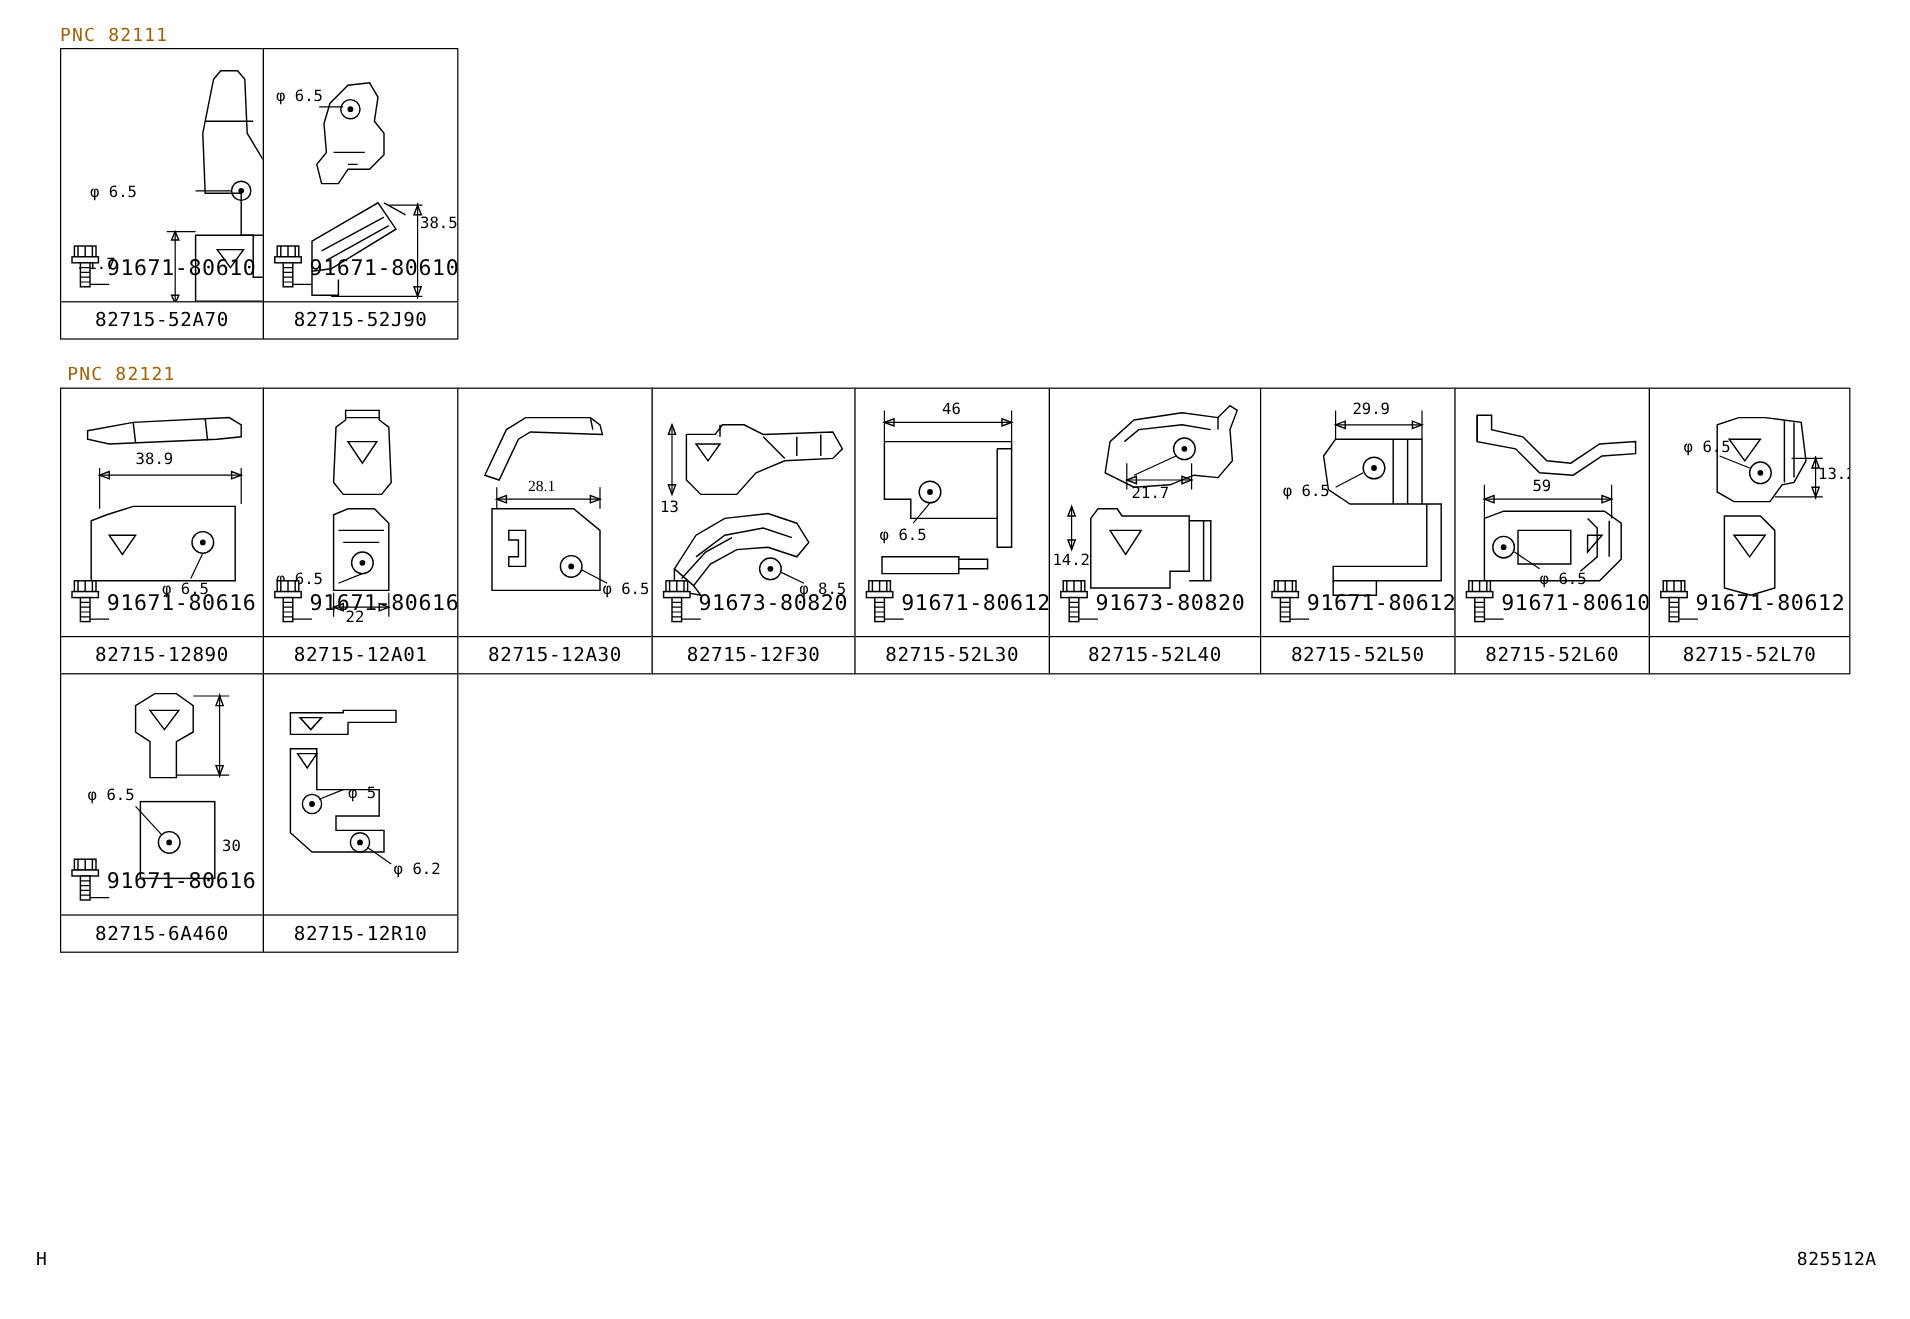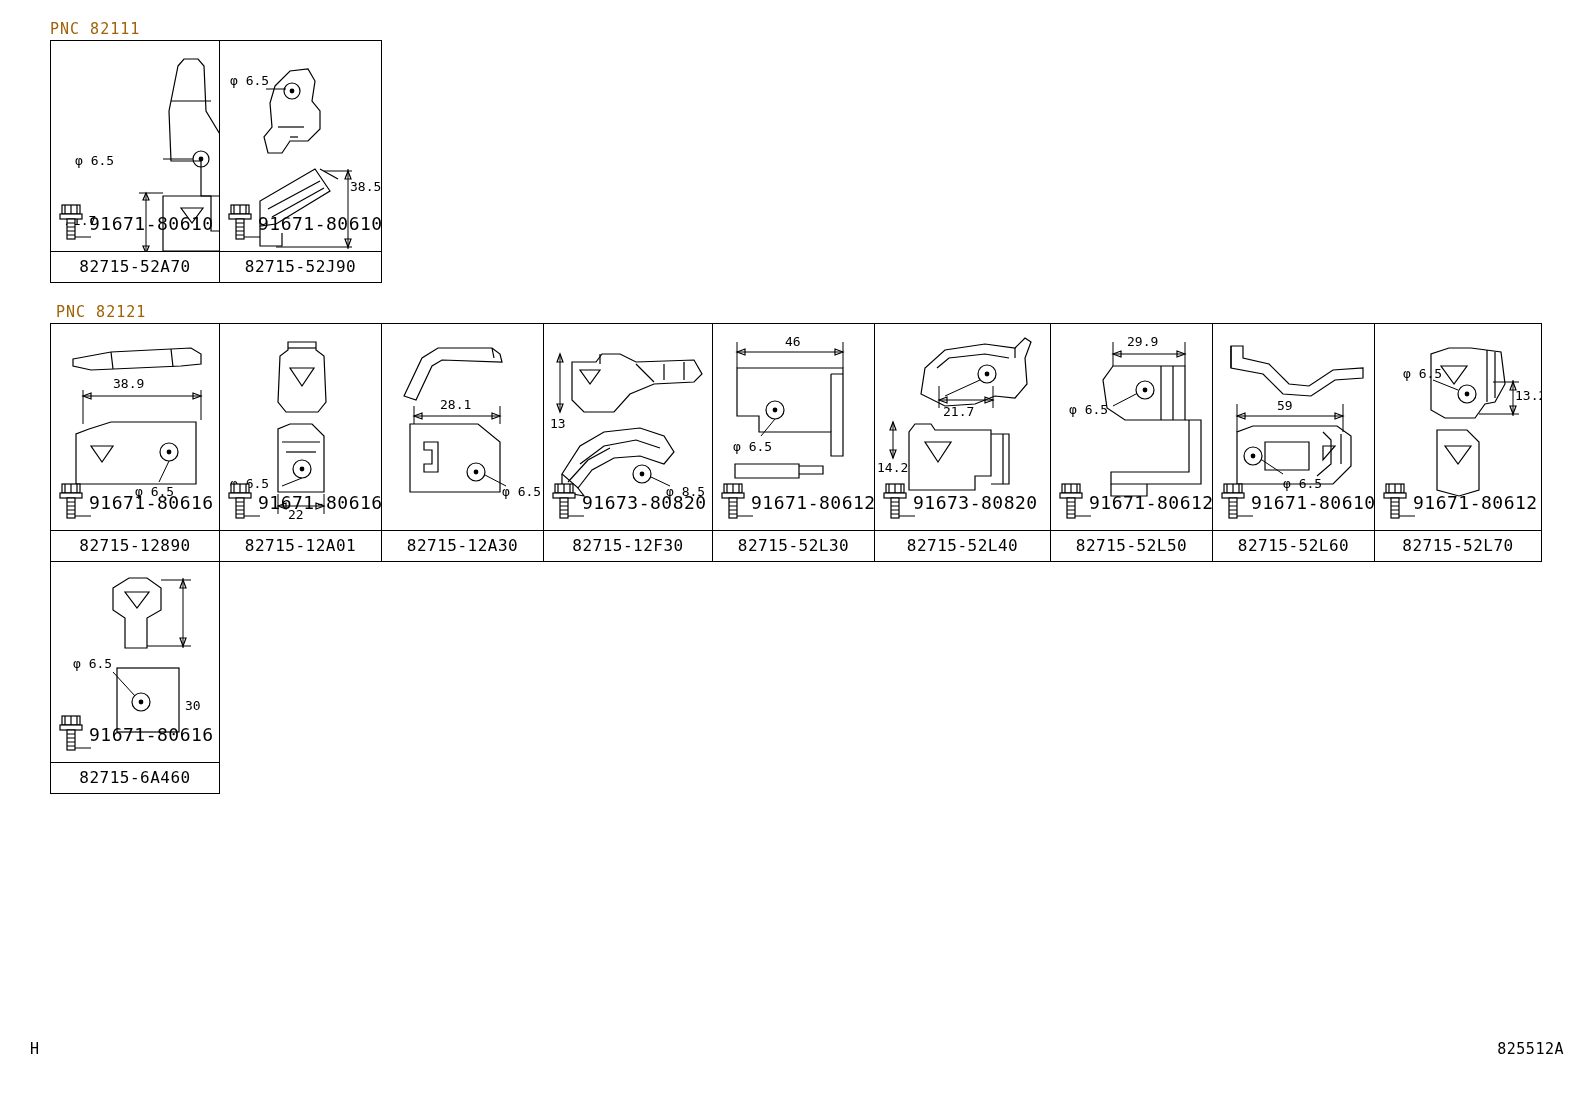--- a/index.html
+++ b/index.html
@@ -257,21 +257,21 @@
       <svg class="art-svg" width="163" height="208" viewBox="0 0 163 208">
         <path class="ln" d="M22 72 L40 34 L56 24 L110 24 L118 30 L120 38 L60 36 L50 42 L34 76 Z"></path>
         <path class="ln" d="M110 24 L112 34"></path>
 
         <path class="ln" d="M28 100 L28 168 L118 168 L118 118 L96 100 Z"></path>
         <path class="ln" d="M42 118 L56 118 L56 148 L42 148 L42 140 L50 140 L50 126 L42 126 Z"></path>
         <circle class="ln" cx="94" cy="148" r="9"></circle>
         <circle cx="94" cy="148" r="2.4" fill="#000"></circle>
         <path class="ln-thin" d="M103 151 L124 162"></path>
       </svg>
-      <div class="dimtext" style="left:58px; top:73px;">28.1</div>
+      <div class="dimtext" style="left:58px; top:73px;font-family:Liberation Serif, serif;">28.1</div>
       <div class="dimtext" style="left:120px; top:160px;">φ 6.5</div>
       <svg class="art-svg" width="163" height="208" viewBox="0 0 163 208" style="pointer-events:none;">
         <path class="ln-thin" d="M32 82 L32 100"></path>
         <path class="ln-thin" d="M118 82 L118 100"></path>
         <path class="ln-thin" d="M32 92 L118 92"></path>
         <path class="ln" d="M32 92 l8 -3 l0 6 Z" fill="#000" stroke="none"></path>
         <path class="ln" d="M118 92 l-8 -3 l0 6 Z" fill="#000" stroke="none"></path>
       </svg>
     </div>
     <div class="cell-label">82715-12A30</div>
@@ -534,16 +534,37 @@
           <rect class="fillw" x="10" y="18" width="8" height="20"></rect>
           <path class="ln-thin" d="M10 22 L18 22 M10 26 L18 26 M10 30 L18 30 M10 34 L18 34"></path>
           <path class="ln-thin" d="M18 36 L60 36"></path>
         </svg>
         <span class="bolt-code" style="margin-left:-2px;">91671-80616</span>
       </div>
     </div>
     <div class="cell-label">82715-6A460</div>
   </div>
 
+  <div class="cell" style="left:219px; top:561px; width:163px; height:233px; position:absolute;">
+    <div class="cell-art">
+      <svg class="art-svg" width="163" height="202" viewBox="0 0 163 202">
+
+        <path class="ln" d="M22 32 L22 50 L70 50 L70 40 L110 40 L110 30 L66 30 L66 32 Z"></path>
+        <path class="ln" d="M30 36 L48 36 L39 46 Z"></path>
+
+        <path class="ln" d="M22 62 L22 132 L40 148 L100 148 L100 130 L60 130 L60 118 L96 118 L96 96 L44 96 L44 62 Z"></path>
+        <path class="ln" d="M28 66 L44 66 L36 78 Z"></path>
+        <circle class="ln" cx="40" cy="108" r="8"></circle>
+        <circle cx="40" cy="108" r="2.4" fill="#000"></circle>
+        <path class="ln-thin" d="M46 104 L66 96"></path>
+        <circle class="ln" cx="80" cy="140" r="8"></circle>
+        <circle cx="80" cy="140" r="2.4" fill="#000"></circle>
+        <path class="ln-thin" d="M86 144 L106 158"></path>
+      </svg>
+      <div class="dimtext" style="left:70px; top:92px;">φ 5</div>
+      <div class="dimtext" style="left:108px; top:155px;">φ 6.2</div>
+    </div>
+    <div class="cell-label">82715-12R10</div>
+  </div>
 
   <div class="footer-left">H</div>
   <div class="footer-right">825512A</div>
 </div>
 
 </body></html>

